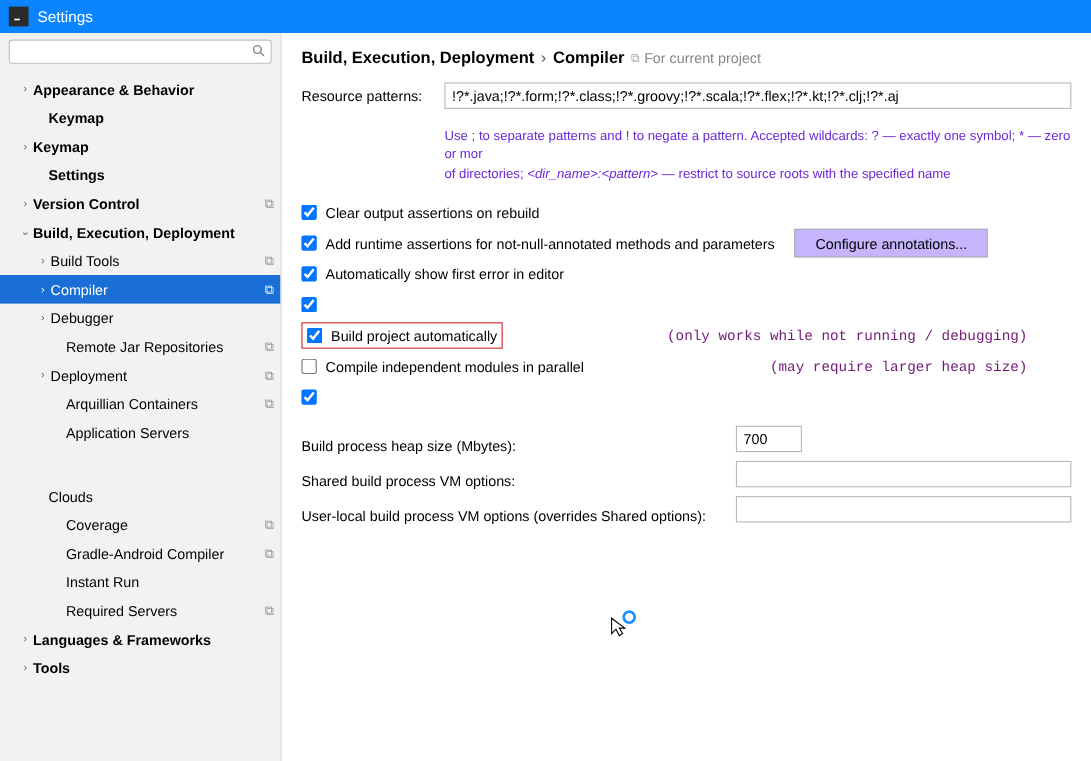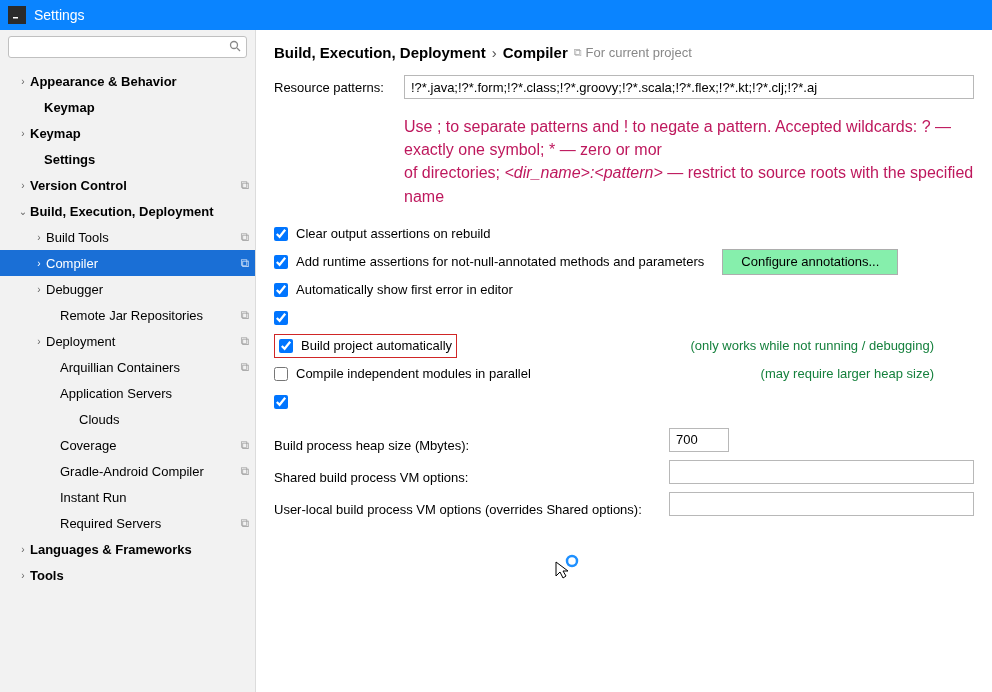--- a/index.html
+++ b/index.html
@@ -30,27 +30,27 @@
 .breadcrumb { font-size: 15px; display: flex; align-items: center; gap: 6px; margin-bottom: 14px; }
 .breadcrumb .bc-item { font-weight: 600; }
 .breadcrumb .sep { color: #555; }
 .breadcrumb .scope { color: #888; font-size: 13px; font-weight: 400; display: inline-flex; align-items: center; gap: 4px; }
 .breadcrumb .scope-icon { color: #aaa; font-size: 11px; }
 
 .form-row { display: flex; align-items: center; margin-bottom: 4px; }
 .form-row .lbl { width: 130px; }
 .text-input { height: 24px; border: 1px solid #b8b8b8; padding: 0 6px; font-size: 13px; }
 .wide { flex: 1; min-width: 300px; }
-.hint { color: #be185d; font-size: 16px; line-height: 1.45; margin: 16px 0 12px 130px; max-width: 640px; }
+.hint { color: #6d28d9; font-size: 12px; line-height: 1.45; margin: 16px 0 12px 130px; max-width: 640px; }
 .hint i { font-style: italic; }
 
 .check-row { display: flex; align-items: center; height: 28px; }
 .check-row input[type=checkbox] { width: 14px; height: 14px; margin-right: 8px; }
-.check-row .side-note { color: #15803d; margin-left: auto; padding-right: 40px; }
-.button { height: 26px; background: #86efac; border: 1px solid #adadad; padding: 0 18px; font-size: 13px; cursor: pointer; margin-left: 18px; }
+.check-row .side-note { color: #701a75; margin-left: auto; padding-right: 40px; font-family: Liberation Mono, monospace; }
+.button { height: 26px; background: #c4b5fd; border: 1px solid #adadad; padding: 0 18px; font-size: 13px; cursor: pointer; margin-left: 18px; }
 
 .highlight { border: 1px solid #d02626; padding: 1px 4px; display: inline-flex; align-items: center; height: 24px; }
 
 .spacer { height: 8px; }
 
 .field-row { display: flex; align-items: center; height: 32px; }
 .field-row .lbl2 { width: 395px; margin-top: 12px; }
 .field-row .short { width: 60px; }
 
 .cursor { position: absolute; left: 556px; top: 556px; pointer-events: none; }
@@ -132,21 +132,21 @@
         </div>
         <div class="tree-row" style="padding-left: 46px;">
           <span class="arrow"></span>
           <span class="label">Arquillian Containers</span>
           <span class="copy-icon">⧉</span>
         </div>
         <div class="tree-row" style="padding-left: 46px;">
           <span class="arrow"></span>
           <span class="label">Application Servers</span>
         </div>
-        <div class="tree-row" style="padding-left: 65px;">
+        <div class="tree-row" style="padding-left: 30px; margin-top: 32px;">
           <span class="arrow"></span>
           <span class="label">Clouds</span>
         </div>
         <div class="tree-row" style="padding-left: 46px;">
           <span class="arrow"></span>
           <span class="label">Coverage</span>
           <span class="copy-icon">⧉</span>
         </div>
         <div class="tree-row" style="padding-left: 46px;">
           <span class="arrow"></span>

